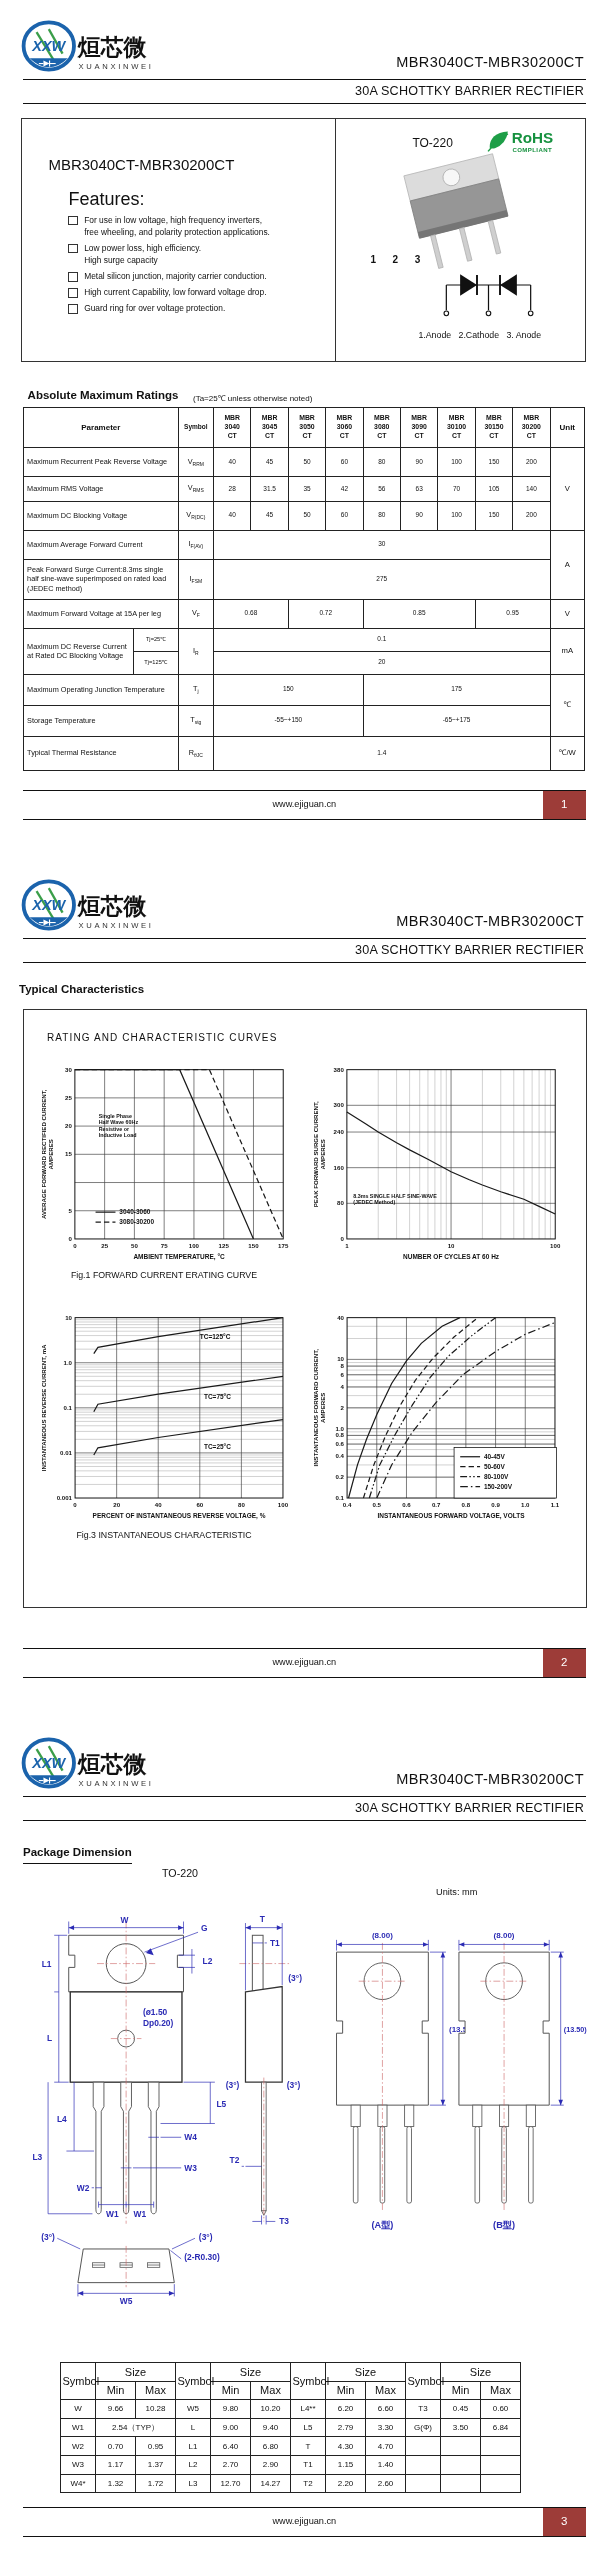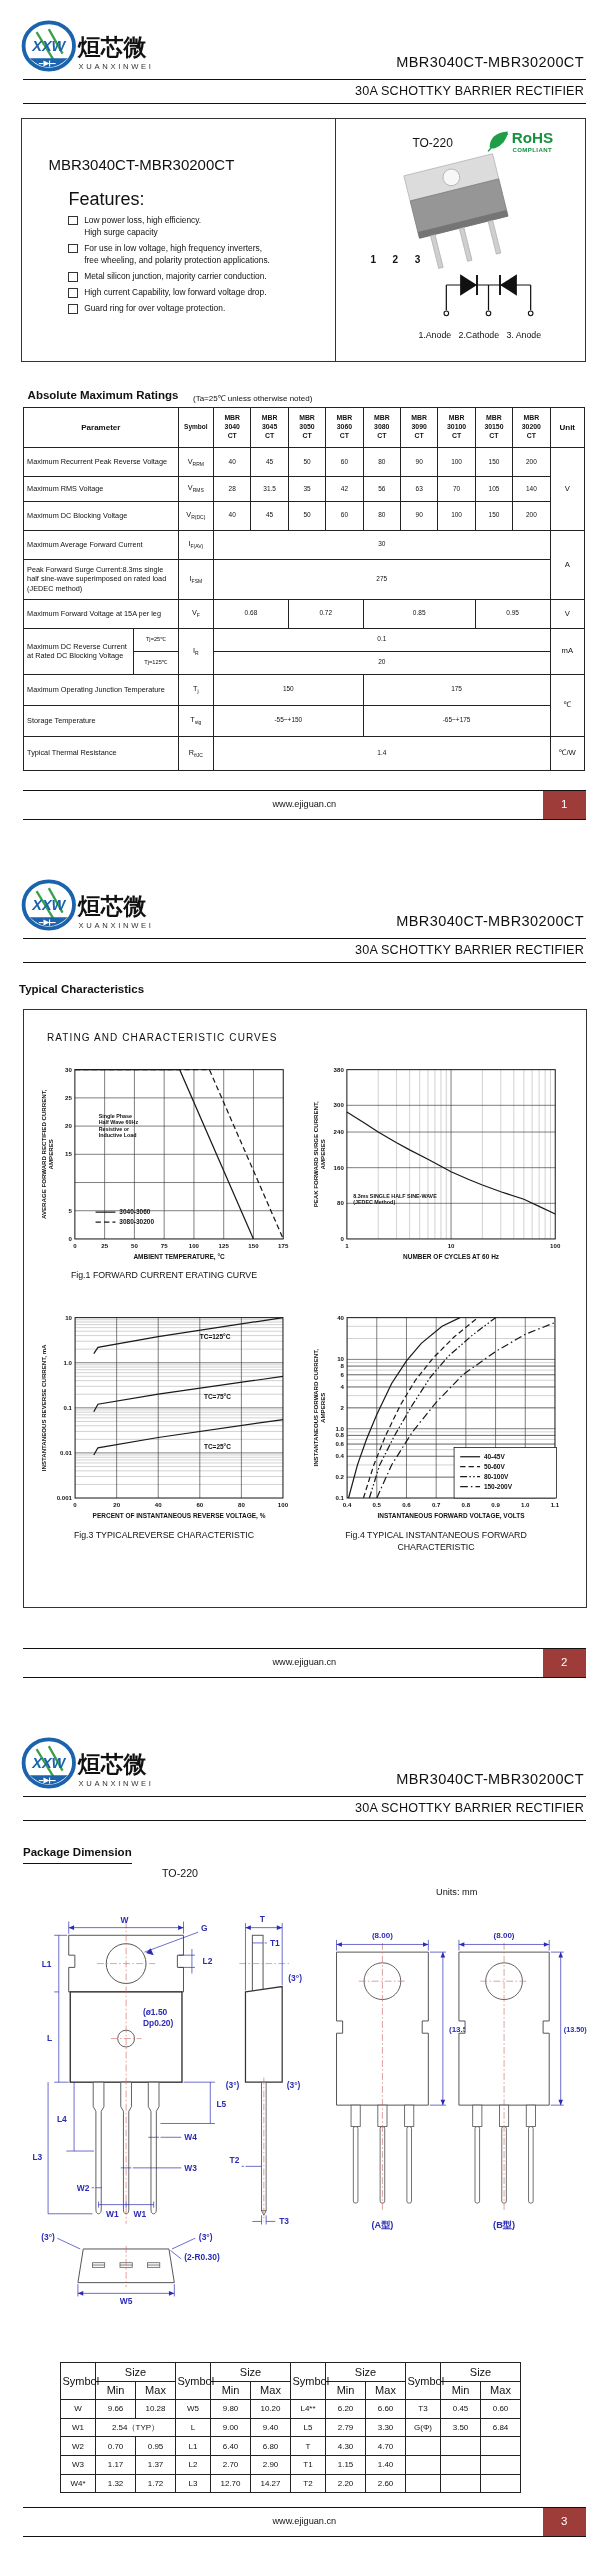--- a/index.html
+++ b/index.html
@@ -78,27 +78,27 @@
     <div class="rule" style="top:103px;"></div>
   </div>
 
   <div class="pbox">
     <div class="pbox-divider"></div>
     <div class="ptitle">MBR3040CT-MBR30200CT</div>
     <div class="ftitle">Features:</div>
     <ul class="feat">
       <li>
           <span class="cb"></span>
-          <span class="ft">Low power loss, high efficiency.
-High surge capacity</span>
+          <span class="ft">For use in low voltage, high frequency inverters,
+free wheeling, and polarity protection applications.</span>
         </li>
       <li>
           <span class="cb"></span>
-          <span class="ft">For use in low voltage, high frequency inverters,
-free wheeling, and polarity protection applications.</span>
+          <span class="ft">Low power loss, high efficiency.
+High surge capacity</span>
         </li>
       <li>
           <span class="cb"></span>
           <span class="ft">Metal silicon junction, majority carrier conduction.</span>
         </li>
       <li>
           <span class="cb"></span>
           <span class="ft">High current Capability, low forward voltage drop.</span>
         </li>
       <li>
@@ -525,23 +525,21 @@
       <rect x="188" y="180" width="134" height="66" fill="#fff" stroke="#111" stroke-width="1"></rect>
       <line x1="196" x2="222" y1="192" y2="192" stroke="#1a1a1a" stroke-width="1.6" stroke-dasharray=""></line>
       <text x="227" y="195" font-size="8.5" font-weight="bold" fill="#111">40-45V</text>
       <line x1="196" x2="222" y1="205" y2="205" stroke="#1a1a1a" stroke-width="1.6" stroke-dasharray="7 4"></line>
       <text x="227" y="208" font-size="8.5" font-weight="bold" fill="#111">50-60V</text>
       <line x1="196" x2="222" y1="218" y2="218" stroke="#1a1a1a" stroke-width="1.6" stroke-dasharray="9 3 2 3 2 3"></line>
       <text x="227" y="221" font-size="8.5" font-weight="bold" fill="#111">80-100V</text>
       <line x1="196" x2="222" y1="231" y2="231" stroke="#1a1a1a" stroke-width="1.6" stroke-dasharray="10 4 2 4"></line>
       <text x="227" y="234" font-size="8.5" font-weight="bold" fill="#111">150-200V</text>
     </svg>
-  <div class="figcap" style="left:34px;top:1529px;">Fig.3 TYPICALREVERSE CHARACTERISTIC</div>
-  <div class="figcap" style="left:306px;top:1529px;">Fig.4 TYPICAL INSTANTANEOUS FORWARD
-CHARACTERISTIC</div>
+  <div class="figcap" style="left:34px;top:1529px;">Fig.3 INSTANTANEOUS CHARACTERISTIC</div>
 
   <div class="pfoot" style="top:1648px;">
     <div class="url">www.ejiguan.cn</div>
     <div class="pagebox">2</div>
   </div>
 
   <div class="abs" style="left:0;top:1717px;width:607px;height:115px;">
     <svg class="abs" style="left:21.4px;top:20px;" width="161" height="55" viewBox="0 0 210 72">
       <ellipse cx="36" cy="34" rx="33" ry="31" fill="#fff" stroke="#1b63ac" stroke-width="5"></ellipse>
       <line x1="20" y1="16" x2="42" y2="52" stroke="#3a9e49" stroke-width="3"></line>

